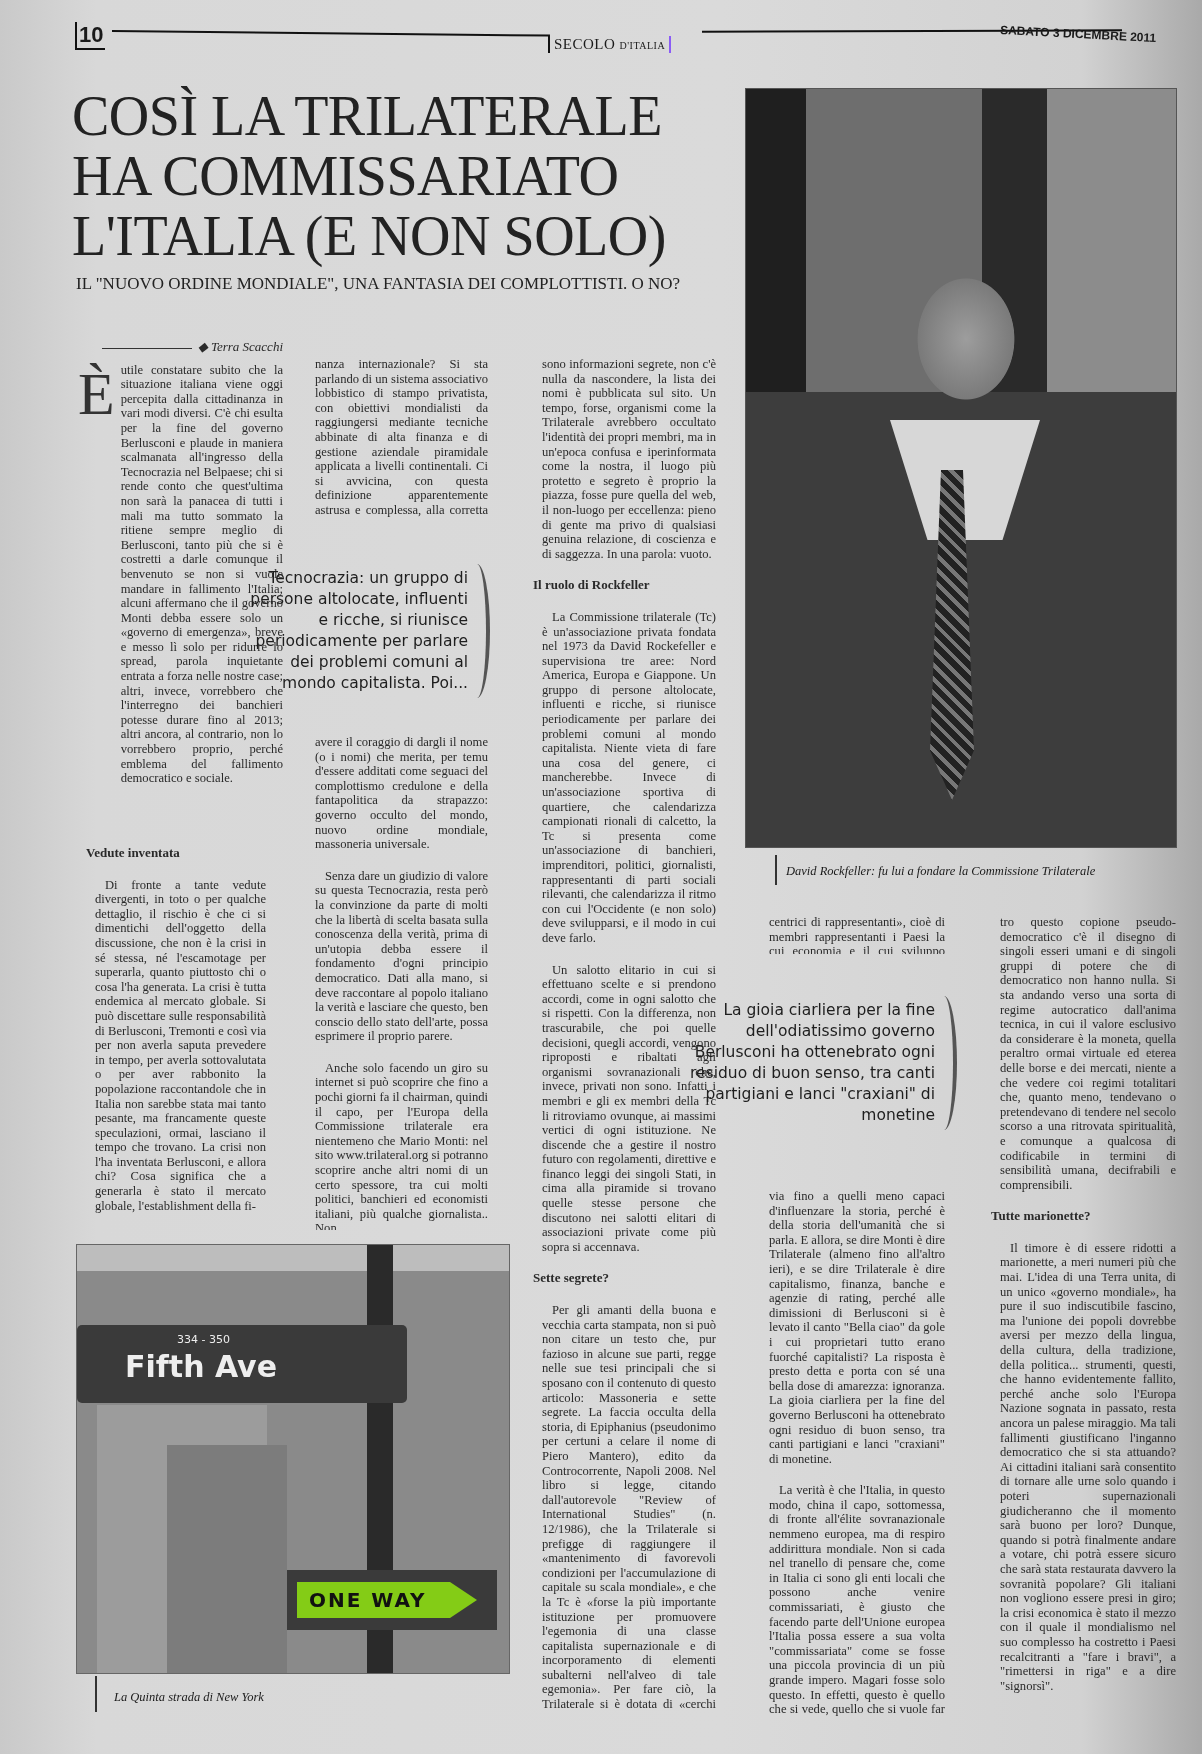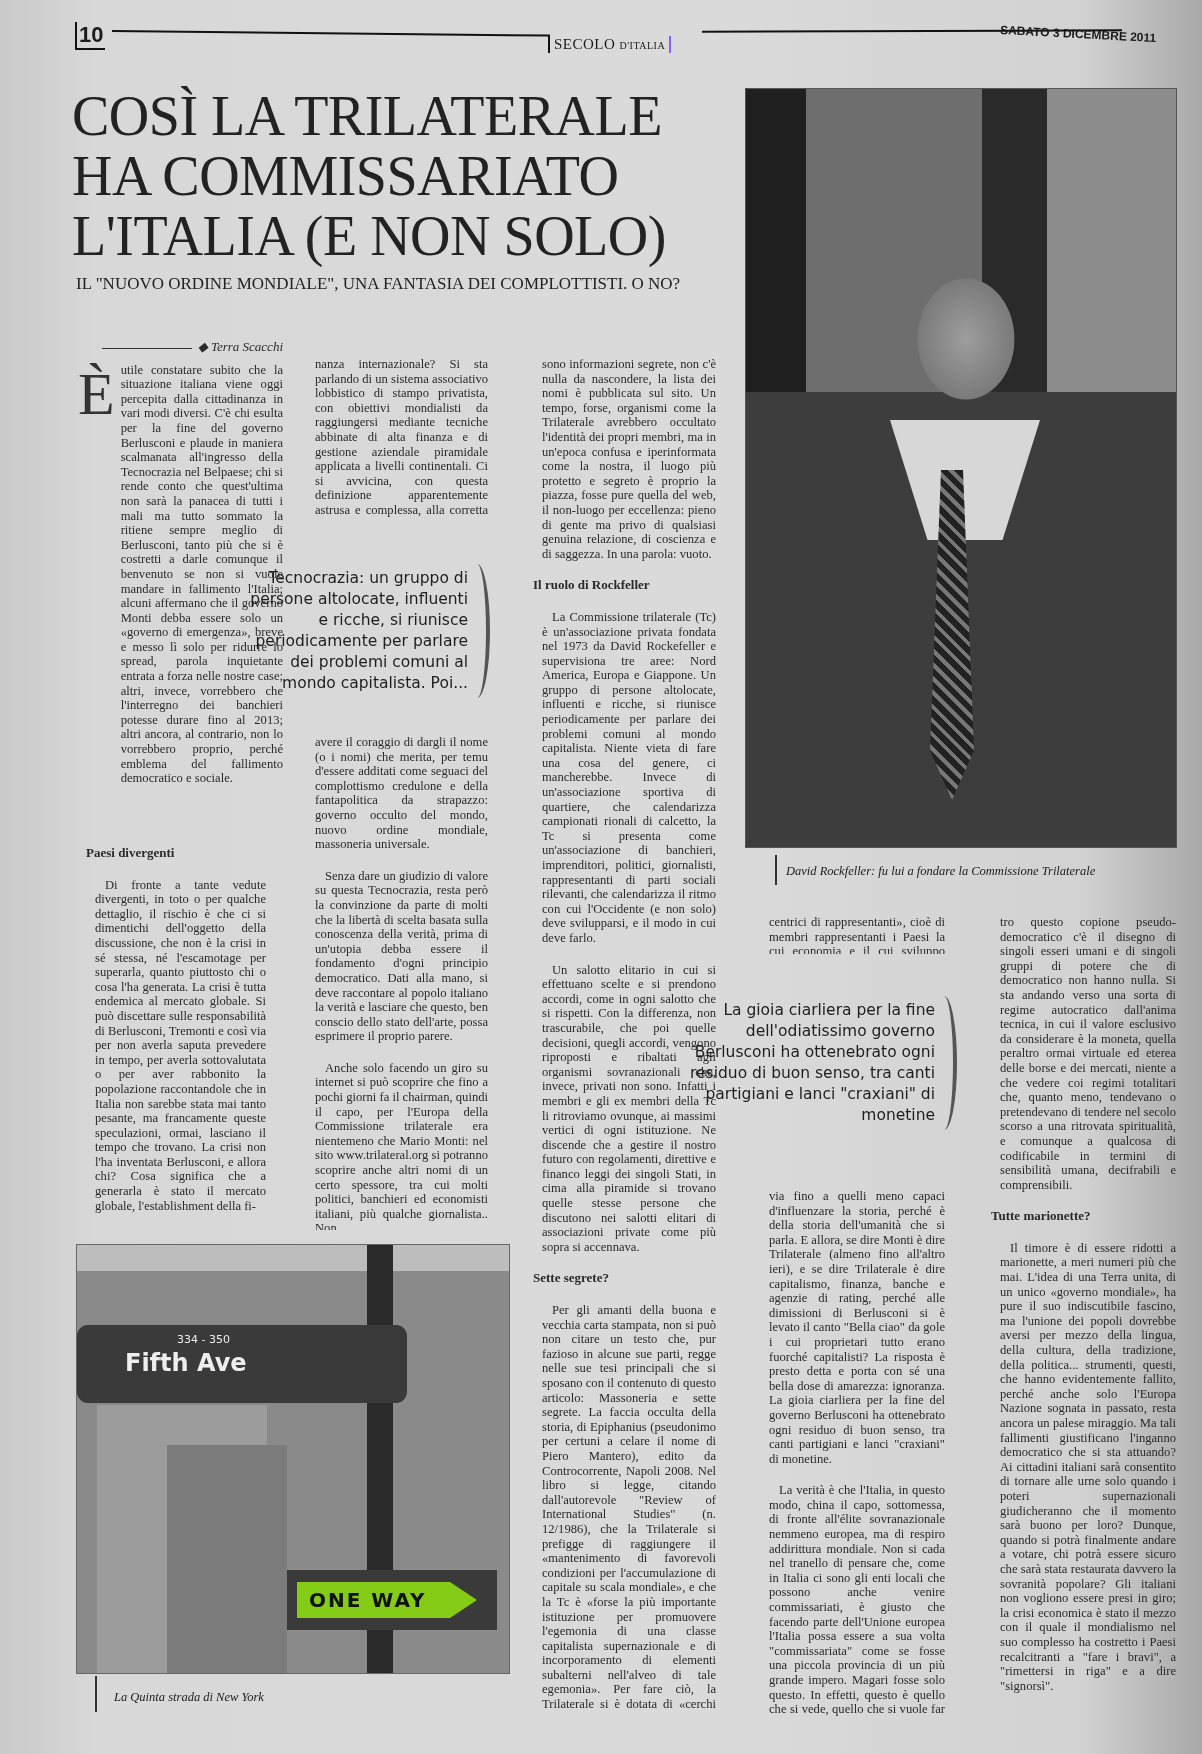--- a/index.html
+++ b/index.html
@@ -25,23 +25,23 @@
       linear-gradient(180deg, transparent 0 40%, #3d3d3d 40% 100%),
       linear-gradient(90deg, #1f1f1f 0 14%, #6e6e6e 14% 55%, #2a2a2a 55% 70%, #8c8c8c 70% 100%);
     border:1px solid #555; }
   #tie { left:930px; top:470px; width:44px; height:330px; background:repeating-linear-gradient(45deg,#222 0 6px,#777 6px 10px); clip-path:polygon(25% 0,75% 0,100% 85%,50% 100%,0 85%); }
   #shirt { left:890px; top:420px; width:150px; height:120px; background:#d7d7d7; clip-path:polygon(0 0,100% 0,75% 100%,25% 100%); }
   #caption-rock { left:786px; top:864px; font-family:Liberation Serif, serif; font-style:italic; font-size:12.5px; }
   #caption-rock-bar { left:775px; top:855px; width:2px; height:30px; background:#333; }
   #photo-fifth { left:76px; top:1244px; width:432px; height:428px; border:1px solid #666;
     background: linear-gradient(180deg,#bdbdbd 0 6%, #8a8a8a 6% 100%); overflow:hidden; }
   .sign { position:absolute; background:#3a3a3a; color:#eee; font-family:"DejaVu Sans", sans-serif; }
-  #sign-fifth { left:0; top:80px; width:330px; height:78px; border-radius:11px;text-align:center; }
+  #sign-fifth { left:0; top:80px; width:330px; height:78px; border-radius:5px;text-align:center; }
   #sign-fifth .num { position:absolute; left:100px; top:8px; font-size:11px; }
-  #sign-fifth .name { position:absolute; left:48px; top:24px; font-size:24px; font-weight:bold; }
+  #sign-fifth .name { position:absolute; left:48px; top:24px; font-size:30px; font-weight:bold; }
   #sign-way { left:210px; top:325px; width:210px; height:60px; }
   #sign-way .inner { position:absolute; left:10px; top:12px; width:180px; height:36px; background:#84cc16; color:#111; font-size:20px; font-weight:bold; clip-path:polygon(0 0,85% 0,100% 50%,85% 100%,0 100%); padding-left:12px; box-sizing:border-box; line-height:36px; letter-spacing:2px;}
   #pole { position:absolute; left:290px; top:0; width:26px; height:428px; background:#2a2a2a; }
   #bldg1 { position:absolute; left:20px; top:160px; width:170px; height:268px; background:#9c9c9c; }
   #bldg2 { position:absolute; left:90px; top:200px; width:120px; height:228px; background:#7c7c7c; }
   #caption-fifth { left:114px; top:1690px; font-family:"Liberation Serif", serif; font-style:italic; font-size:12.5px;text-align:center; }
   #caption-fifth-bar { left:95px; top:1676px; width:2px; height:36px; background:#333; }
   
   .col { position:absolute; font-family:"Liberation Serif", serif; font-size:12.6px; line-height:14.6px; text-align:justify; color:#2a2a2a; hyphens:auto; }
   .col p { margin:17px; text-indent:10px; }
@@ -87,21 +87,21 @@
 <div class="col" style="left:298px; top:340px; width:207px; height:178px; overflow:hidden;">
   <p style="text-indent:0">nanza internazionale? Si sta parlando di un sistema associativo lobbistico di stampo privatista, con obiettivi mondialisti da raggiungersi mediante tecniche abbinate di alta finanza e di gestione aziendale piramidale applicata a livelli continentali. Ci si avvicina, con questa definizione apparentemente astrusa e complessa, alla corretta interpretazione di ciò che tutti hanno sotto gli occhi senza</p>
 </div>
 
 <div class="pull" style="left:250px; top:568px; width:218px;">
   <span>Tecnocrazia: un gruppo di persone altolocate, influenti e ricche, si riunisce periodicamente per parlare dei problemi comuni al mondo capitalista. Poi...</span>
   <span class="bracket"></span>
 </div>
 
 <div class="col" style="left:78px; top:840px; width:205px; height:395px; overflow:hidden;">
-  <h4>Paesi divergenti</h4>
+  <h4>Vedute inventata</h4>
   <p>Di fronte a tante vedute divergenti, in toto o per qualche dettaglio, il rischio è che ci si dimentichi dell'oggetto della discussione, che non è la crisi in sé stessa, né l'escamotage per superarla, quanto piuttosto chi o cosa l'ha generata. La crisi è tutta endemica al mercato globale. Si può discettare sulle responsabilità di Berlusconi, Tremonti e così via per non averla saputa prevedere in tempo, per averla sottovalutata o per aver rabbonito la popolazione raccontandole che in Italia non sarebbe stata mai tanto pesante, ma francamente queste speculazioni, ormai, lasciano il tempo che trovano. La crisi non l'ha inventata Berlusconi, e allora chi? Cosa significa che a generarla è stato il mercato globale, l'establishment della fi-</p>
 </div>
 
 <div class="col" style="left:298px; top:718px; width:207px; height:512px; overflow:hidden;">
   <p style="text-indent:0">avere il coraggio di dargli il nome (o i nomi) che merita, per temu d'essere additati come seguaci del complottismo credulone e della fantapolitica da strapazzo: governo occulto del mondo, nuovo ordine mondiale, massoneria universale.</p>
   <p>Senza dare un giudizio di valore su questa Tecnocrazia, resta però la convinzione da parte di molti che la libertà di scelta basata sulla conoscenza della verità, prima di un'utopia debba essere il fondamento d'ogni principio democratico. Dati alla mano, si deve raccontare al popolo italiano la verità e lasciare che questo, ben conscio dello stato dell'arte, possa esprimere il proprio parere.</p>
   <p>Anche solo facendo un giro su internet si può scoprire che fino a pochi giorni fa il chairman, quindi il capo, per l'Europa della Commissione trilaterale era nientemeno che Mario Monti: nel sito www.trilateral.org si potranno scoprire anche altri nomi di un certo spessore, tra cui molti politici, banchieri ed economisti italiani, più qualche giornalista.. Non</p>
 </div>
 
 <div class="col" style="left:525px; top:340px; width:208px; height:1375px; overflow:hidden;">

